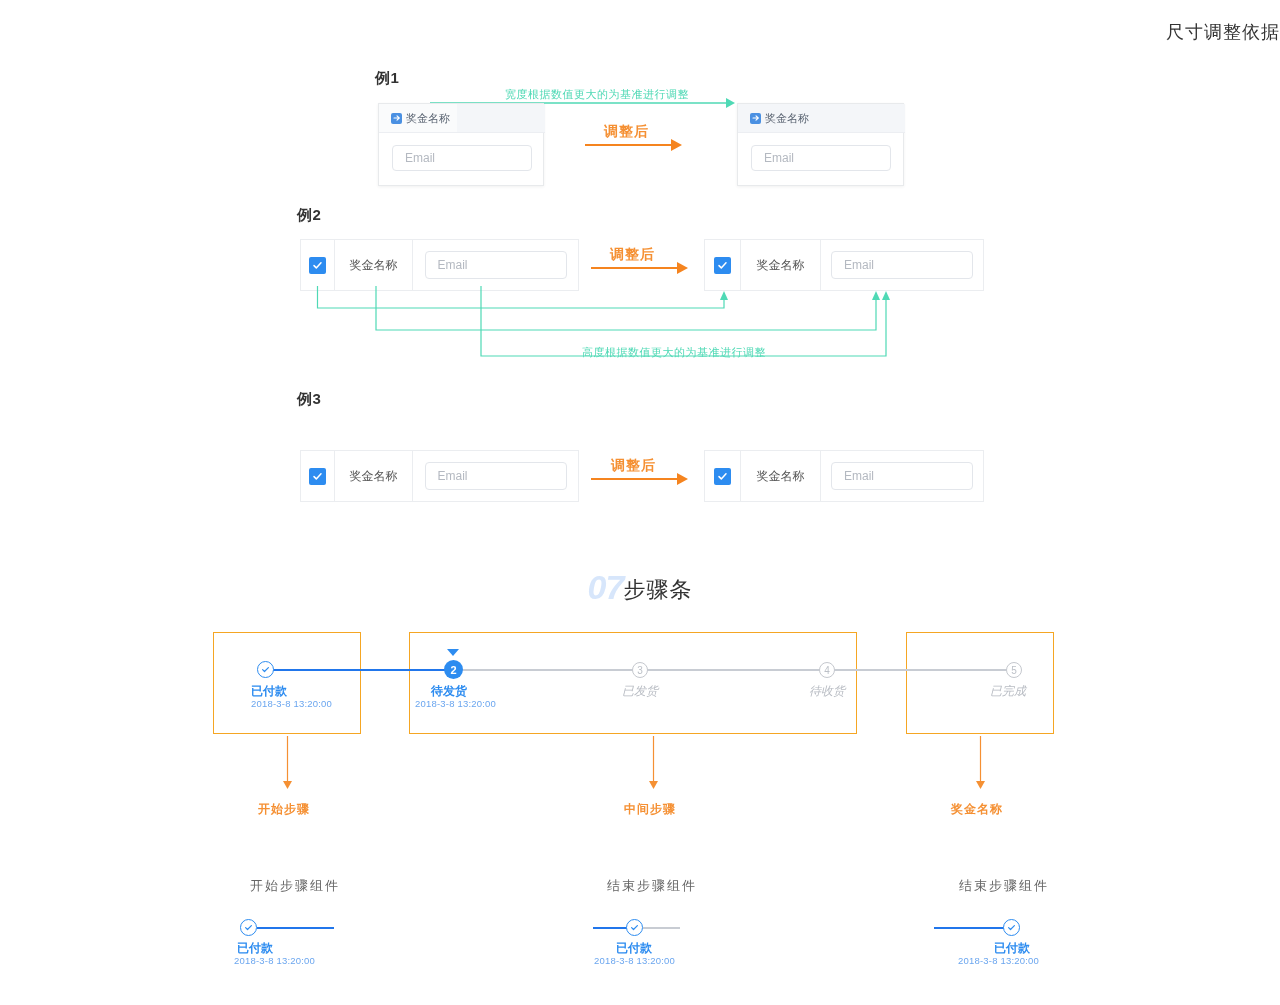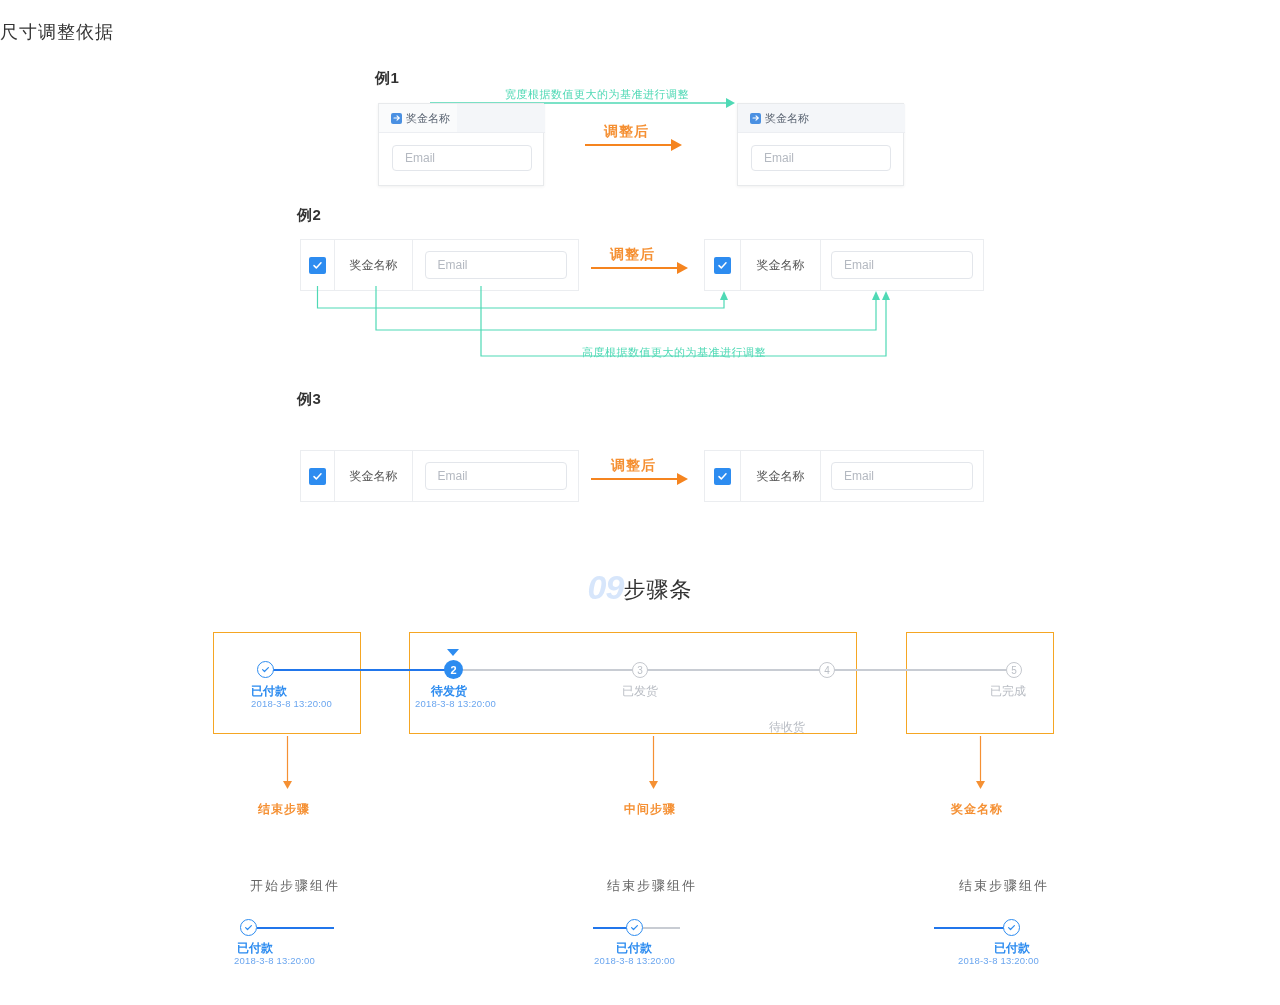--- a/index.html
+++ b/index.html
@@ -8,21 +8,21 @@
     background:#ffffff;
     font-family:"Liberation Sans","DejaVu Sans",sans-serif;
     color:#333;
     position:relative;
     overflow:hidden;
   }
   .abs{position:absolute;}
 
   
   #main-title{
-    left:0;top:20px;width:1280px;text-align:left;
+    left:0;top:20px;width:1280px;text-align:right;
     font-size:18px;color:#333;letter-spacing:1px;
   }
   .example-label{
     font-size:15px;color:#333;letter-spacing:.5px;font-weight:bold;
   }
 
   
   .card1{
     background:#fff;
     border:1px solid #e8eaec;
@@ -89,21 +89,21 @@
     width:19px;height:19px;border-radius:50%;background:#2d8cf0;
     color:#fff;font-size:11px;font-weight:bold;
     display:flex;align-items:center;justify-content:center;
   }
   .step-circle-wait{
     width:16px;height:16px;border-radius:50%;border:1px solid #c5c8ce;
     background:#fff;box-sizing:border-box;color:#bcc0c7;font-size:10px;
     display:flex;align-items:center;justify-content:center;
   }
   .step-title-blue{font-size:12px;font-weight:bold;color:#2d8cf0;white-space:nowrap;text-align:center;}
-  .step-title-gray{font-size:12px;color:#b8bcc3;white-space:nowrap;}
+  .step-title-gray{font-size:12px;color:#b8bcc3;white-space:nowrap;font-style:italic;}
   .step-time{font-size:9.5px;color:#6ba6ef;white-space:nowrap;letter-spacing:.2px;}
   .tri-down{
     width:0;height:0;border-left:6px solid transparent;
     border-right:6px solid transparent;border-top:7px solid #2d8cf0;
   }
   .comp-caption{font-size:13px;color:#666;letter-spacing:2px;white-space:nowrap;margin-left:15px;}
 
   
   #sec07-wrap{left:0;top:568px;width:1280px;text-align:center;}
   .num07{
@@ -256,21 +256,21 @@
     <span class="lbl-cell">奖金名称</span>
   </div>
   <div class="cellbox last" style="flex:1;">
     <div class="email-input" style="width:142px;height:28px;">
       <span>Email</span>
     </div>
   </div>
 </div>
 
 <div class="abs" id="sec07-wrap">
-  <span class="num07">09</span><span class="sec07-text">步骤条</span>
+  <span class="num07">07</span><span class="sec07-text">步骤条</span>
 </div>
 
 <div class="abs orange-box" style="left:213px;top:632px;width:148px;height:102px;"></div>
 <div class="abs orange-box" style="left:409px;top:632px;width:448px;height:102px;"></div>
 <div class="abs orange-box" style="left:906px;top:632px;width:148px;height:102px;"></div>
 
 <div class="abs step-line" style="left:266px;top:669px;width:188px;background:#2176eb;"></div>
 <div class="abs step-line" style="left:454px;top:669px;width:186px;background:#c8ccd3;height:1.5px;"></div>
 <div class="abs step-line" style="left:640px;top:669px;width:187px;background:#c8ccd3;height:1.5px;"></div>
 <div class="abs step-line" style="left:827px;top:669px;width:187px;background:#c8ccd3;height:1.5px;"></div>
@@ -295,41 +295,41 @@
 <div class="abs step-time" style="left:415px;top:698px;">2018-3-8 13:20:00</div>
 
 <div class="abs" style="left:632px;top:662px;">
   <span class="step-circle-wait">3</span>
 </div>
 <div class="abs step-title-gray" style="left:622px;top:683px;">已发货</div>
 
 <div class="abs" style="left:819px;top:662px;">
   <span class="step-circle-wait">4</span>
 </div>
-<div class="abs step-title-gray" style="left:769px;top:683px;margin-top:36px;">待收货</div>
+<div class="abs step-title-gray" style="left:809px;top:683px;">待收货</div>
 
 <div class="abs" style="left:1006px;top:662px;">
   <span class="step-circle-wait">5</span>
 </div>
 <div class="abs step-title-gray" style="left:990px;top:683px;">已完成</div>
 
 <svg class="abs" style="left:281px;top:736px;" width="14" height="56">
   <line x1="6.5" y1="0" x2="6.5" y2="45" stroke="#f59033" stroke-width="1.2"></line>
   <polygon points="2,45 11,45 6.5,53" fill="#f59033"></polygon>
 </svg>
 <svg class="abs" style="left:647px;top:736px;" width="14" height="56">
   <line x1="6.5" y1="0" x2="6.5" y2="45" stroke="#f59033" stroke-width="1.2"></line>
   <polygon points="2,45 11,45 6.5,53" fill="#f59033"></polygon>
 </svg>
 <svg class="abs" style="left:974px;top:736px;" width="14" height="56">
   <line x1="6.5" y1="0" x2="6.5" y2="45" stroke="#f59033" stroke-width="1.2"></line>
   <polygon points="2,45 11,45 6.5,53" fill="#f59033"></polygon>
 </svg>
 
-<div class="abs orange-label" style="left:258px;top:801px;font-size:12px;">结束步骤</div>
+<div class="abs orange-label" style="left:258px;top:801px;font-size:12px;">开始步骤</div>
 <div class="abs orange-label" style="left:624px;top:801px;font-size:12px;">中间步骤</div>
 <div class="abs orange-label" style="left:951px;top:801px;font-size:12px;">奖金名称</div>
 
 <div class="abs comp-caption" style="left:235px;top:877px;">开始步骤组件</div>
 <div class="abs step-line" style="left:257px;top:927px;width:77px;background:#2176eb;"></div>
 <div class="abs" style="left:240px;top:919px;">
   <span class="step-circle-done">
     <svg width="9" height="9" viewBox="0 0 9 9">
         <path d="M1.6 4.6l1.9 1.9L7.4 2.6" stroke="#2d8cf0" stroke-width="1.2" fill="none" stroke-linecap="round" stroke-linejoin="round"></path>
       </svg>

